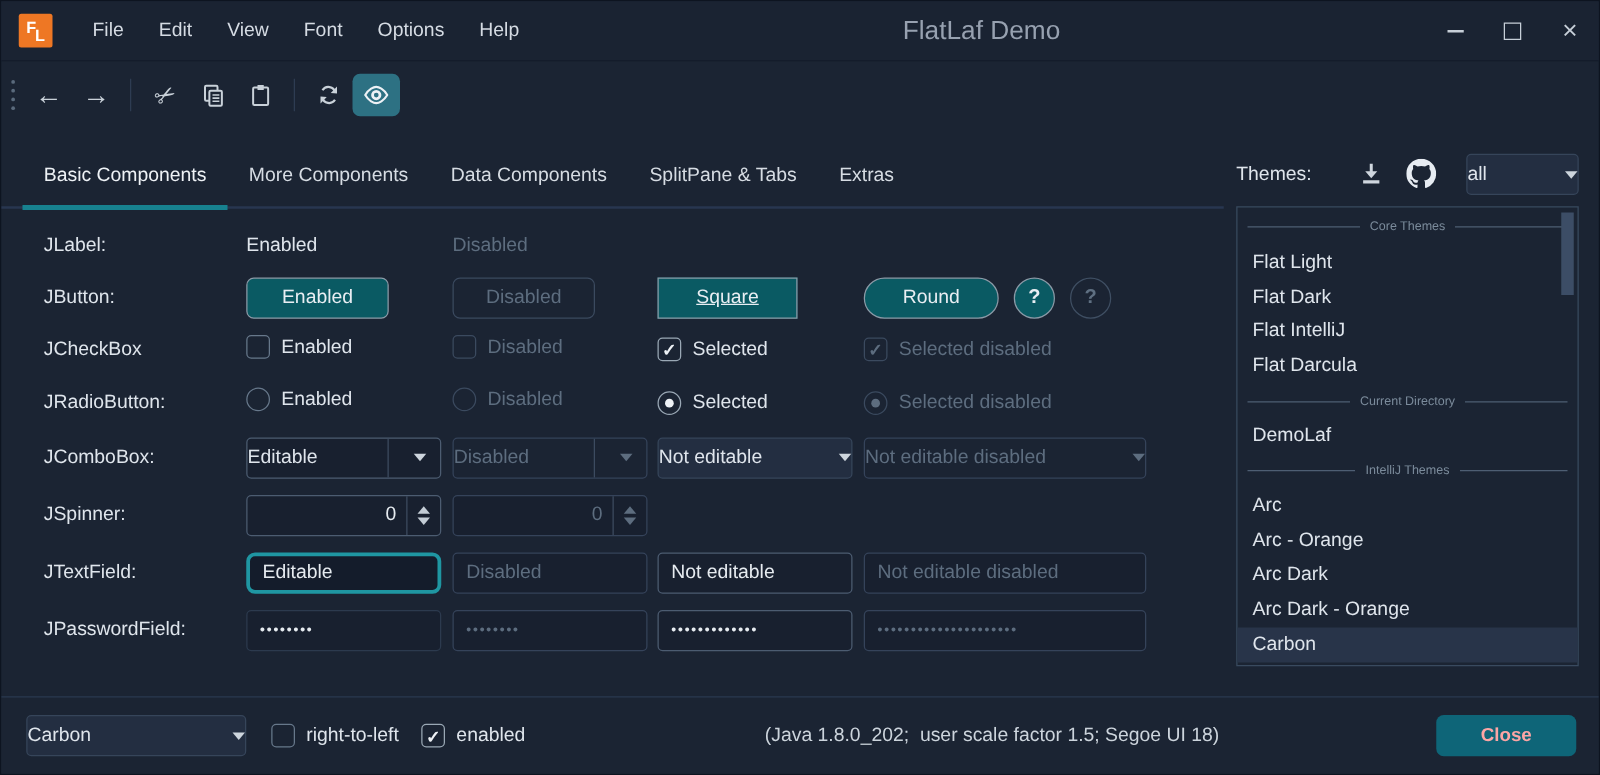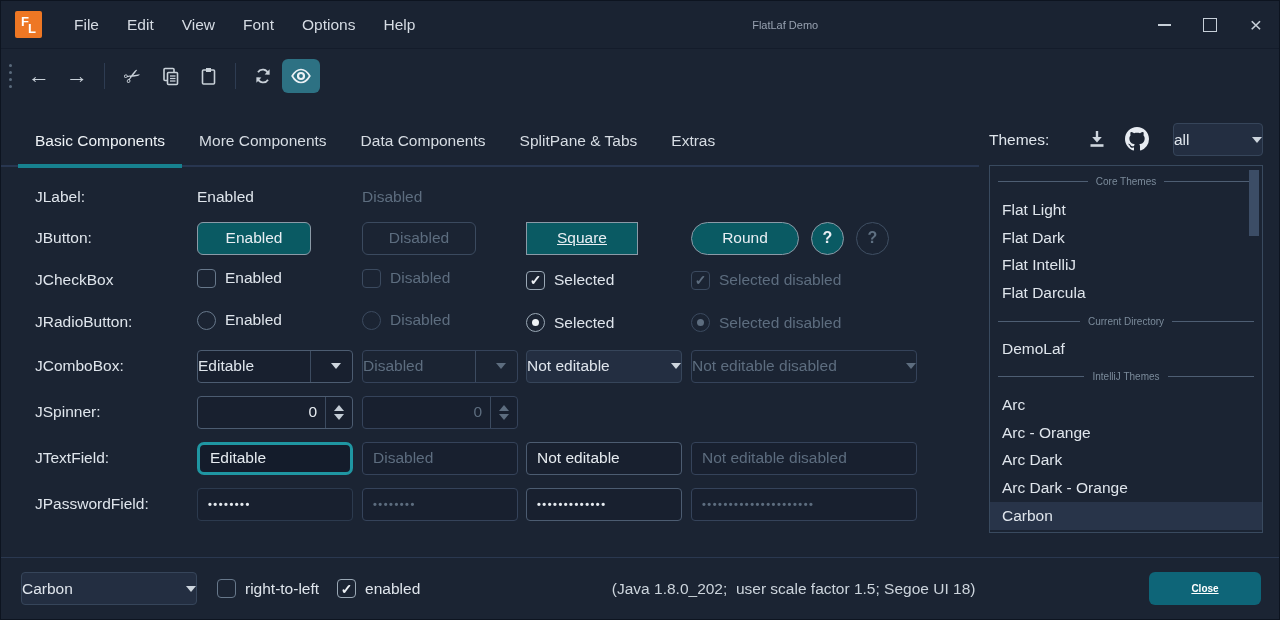--- a/index.html
+++ b/index.html
@@ -6,21 +6,21 @@
   body{width:1280px;height:620px;position:relative;overflow:hidden;
        font-family:"Liberation Sans", sans-serif;color:#dfe5ec;font-size:15.5px;
        background:#1b2433;border:1px solid #0d1420;box-sizing:border-box;}
   
   .titlebar{height:47px;display:flex;align-items:center;border-bottom:1px solid #141c2b;background:#1a2332;}
   .logo{width:27px;height:27px;background:#ee7724;border-radius:2px;margin-left:14px;position:relative;flex:0 0 auto;}
   .logo span{position:absolute;color:#fff;font-weight:bold;font-size:13px;line-height:1;}
   .logo .lf{left:6px;top:4px;} .logo .ll{left:13px;top:11px;}
   .menubar{display:flex;margin-left:18px;}
   .menu-item{padding:0 14px;height:47px;display:flex;align-items:center;color:#d5dbe3;cursor:default;}
-  .title-center{flex:1;text-align:center;color:#97a1b0;font-size:11px;}
+  .title-center{flex:1;text-align:center;color:#97a1b0;font-size:21px;}
   .win-controls{display:flex;height:47px;}
   .win-btn{width:46px;height:47px;display:flex;align-items:center;justify-content:center;color:#c7cfd8;}
   .ic-min{width:13px;height:2px;background:#c7cfd8;}
   .ic-max{width:12px;height:12px;border:1.5px solid #c7cfd8;}
   .ic-close{font-size:21px;line-height:1;color:#c7cfd8;}
   
   .toolbar{position:absolute;top:48px;left:0;height:54px;display:flex;align-items:center;padding-left:6px;}
   .grip{display:flex;flex-direction:column;gap:4px;margin:0 8px 0 2px;}
   .grip i{width:3px;height:3px;border-radius:50%;background:#5a6a7c;}
   .tb-btn{width:38px;height:34px;display:flex;align-items:center;justify-content:center;color:#c9d1d9;border-radius:6px;}
@@ -95,22 +95,22 @@
   .tri-up{width:0;height:0;border-left:5.5px solid transparent;border-right:5.5px solid transparent;border-bottom:6px solid #c3ccd5;}
   .tri-down{width:0;height:0;border-left:5.5px solid transparent;border-right:5.5px solid transparent;border-top:6px solid #c3ccd5;}
   .spinner.dis{border-color:#35435a;} .spinner.dis input{color:#5d6d7f;}
   .spinner.dis .tri-up{border-bottom-color:#5d6d7f;} .spinner.dis .tri-down{border-top-color:#5d6d7f;}
   
   .statusbar{position:absolute;left:0;bottom:0;width:100%;height:62px;border-top:1px solid #2a3850;
              display:flex;align-items:center;box-sizing:border-box;padding:0 18px 0 20px;background:#1b2433;}
   .statusbar .combo{width:176px;margin-right:20px;}
   .statusbar .cb{margin-right:18px;}
   .status-info{flex:1;text-align:center;color:#ccd4dc;white-space:pre;}
-  .close-btn{height:33px;min-width:112px;background:#0e6578;border:none;border-radius:6px;color:#ffffff;
-             font-weight:700;font-size:10px;font-family:"Liberation Sans",sans-serif;text-decoration:underline;}
+  .close-btn{height:33px;min-width:112px;background:#0e6578;border:none;border-radius:6px;color:#fca5a5;
+             font-weight:700;font-size:15px;font-family:"Liberation Sans",sans-serif;}
   svg{display:block;}
 </style>
 </head>
 <body>
 
 <div class="titlebar">
   <div class="logo">
     <span class="lf">F</span>
       <span class="ll">L</span>
   </div>

